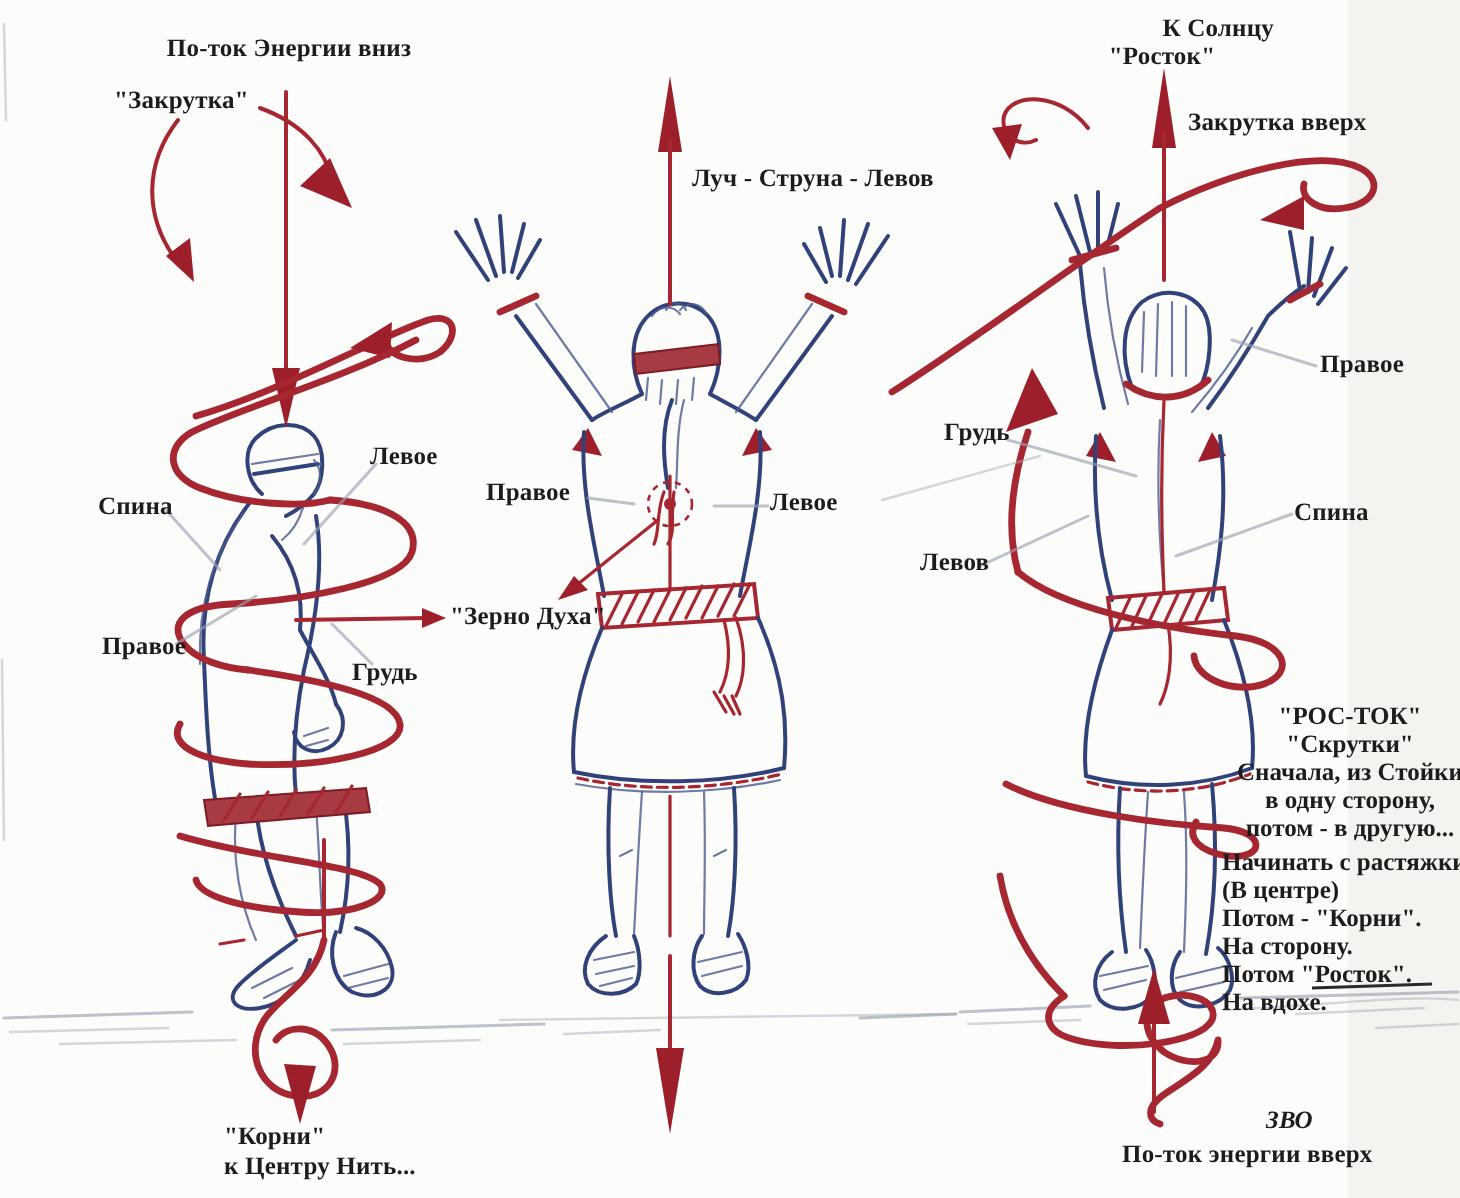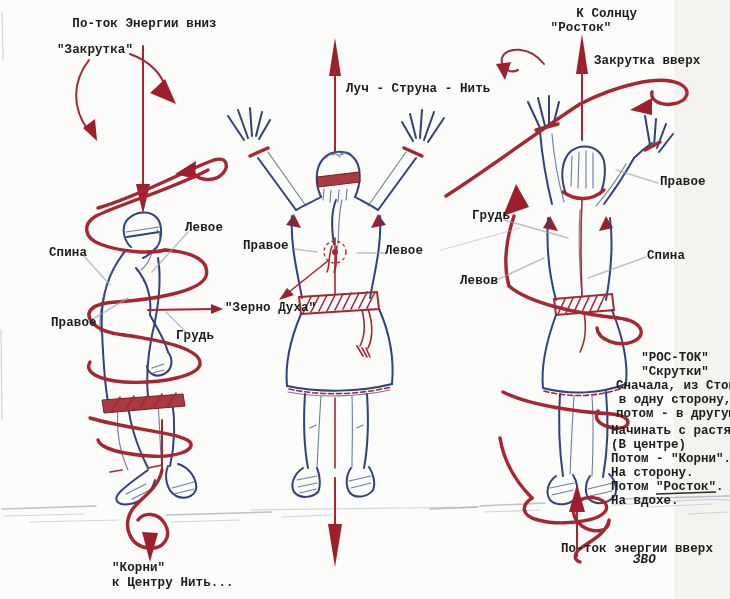--- a/index.html
+++ b/index.html
@@ -1,20 +1,20 @@
 <!DOCTYPE html>
 <html><head>
 <meta charset="utf-8">
 <style>
   html,body{margin:0;padding:0;}
   body{width:730px;height:599px;overflow:hidden;background:#f4f3f0;}
   .canvas{
     position:relative;width:674px;height:599px;
     background:#fcfcfa;
-    font-family:Liberation Mono, monospace;
+    font-family:Liberation Serif, serif;
     color:#1c1c1c;
   }
   svg{position:absolute;left:0;top:0;}
   .lbl{
     position:absolute;
     font-size:12.5px;font-weight:700;line-height:14px;
     white-space:nowrap;color:#1c1c1c;
     letter-spacing:0.1px;
   }
   .ctr{text-align:center;}
@@ -266,21 +266,21 @@
     <path class="p" d="M646,257 L588,278"></path>
     <path class="p" d="M490,283 L544,258"></path>
   </g>
 
   <path class="u" d="M656,494 L716,492"></path>
 </svg>
 
 <div class="lbl ctr" style="left:52px;top:17px;width:185px;">По-ток Энергии вниз</div>
 <div class="lbl" style="left:57px;top:43px;">"Закрутка"</div>
 
-<div class="lbl" style="left:346px;top:82px;">Луч - Струна - Нить</div>
+<div class="lbl" style="left:346px;top:82px;">Луч - Струна - Левов</div>
 
 <div class="lbl ctr" style="left:525px;top:7px;width:112px;text-align:right;">К Солнцу</div>
 <div class="lbl ctr" style="left:525px;top:21px;width:112px;">"Росток"</div>
 <div class="lbl" style="left:594px;top:54px;">Закрутка вверх</div>
 
 <div class="lbl" style="left:185px;top:221px;">Левое</div>
 <div class="lbl" style="left:49px;top:246px;">Спина</div>
 <div class="lbl" style="left:51px;top:316px;">Правое</div>
 <div class="lbl" style="left:176px;top:329px;">Грудь</div>
 
@@ -305,16 +305,16 @@
   <div class="note-line">Начинать с растяжки</div>
   <div class="note-line">(В центре)</div>
   <div class="note-line">Потом - "Корни".</div>
   <div class="note-line">На сторону.</div>
   <div class="note-line">Потом "Росток".</div>
   <div class="note-line">На вдохе.</div>
 </div>
 
 <div class="lbl" style="left:112px;top:561px;">"Корни"</div>
 <div class="lbl" style="left:112px;top:576px;">к Центру Нить...</div>
-<div class="lbl" style="left:530px;top:542px;padding-left:31px;">По-ток энергии вверх</div>
+<div class="lbl" style="left:530px;top:570px;padding-left:31px;">По-ток энергии вверх</div>
 <div class="lbl italic" style="left:633px;top:553px;">ЗВО</div>
 
 </div>
 
 </body></html>

